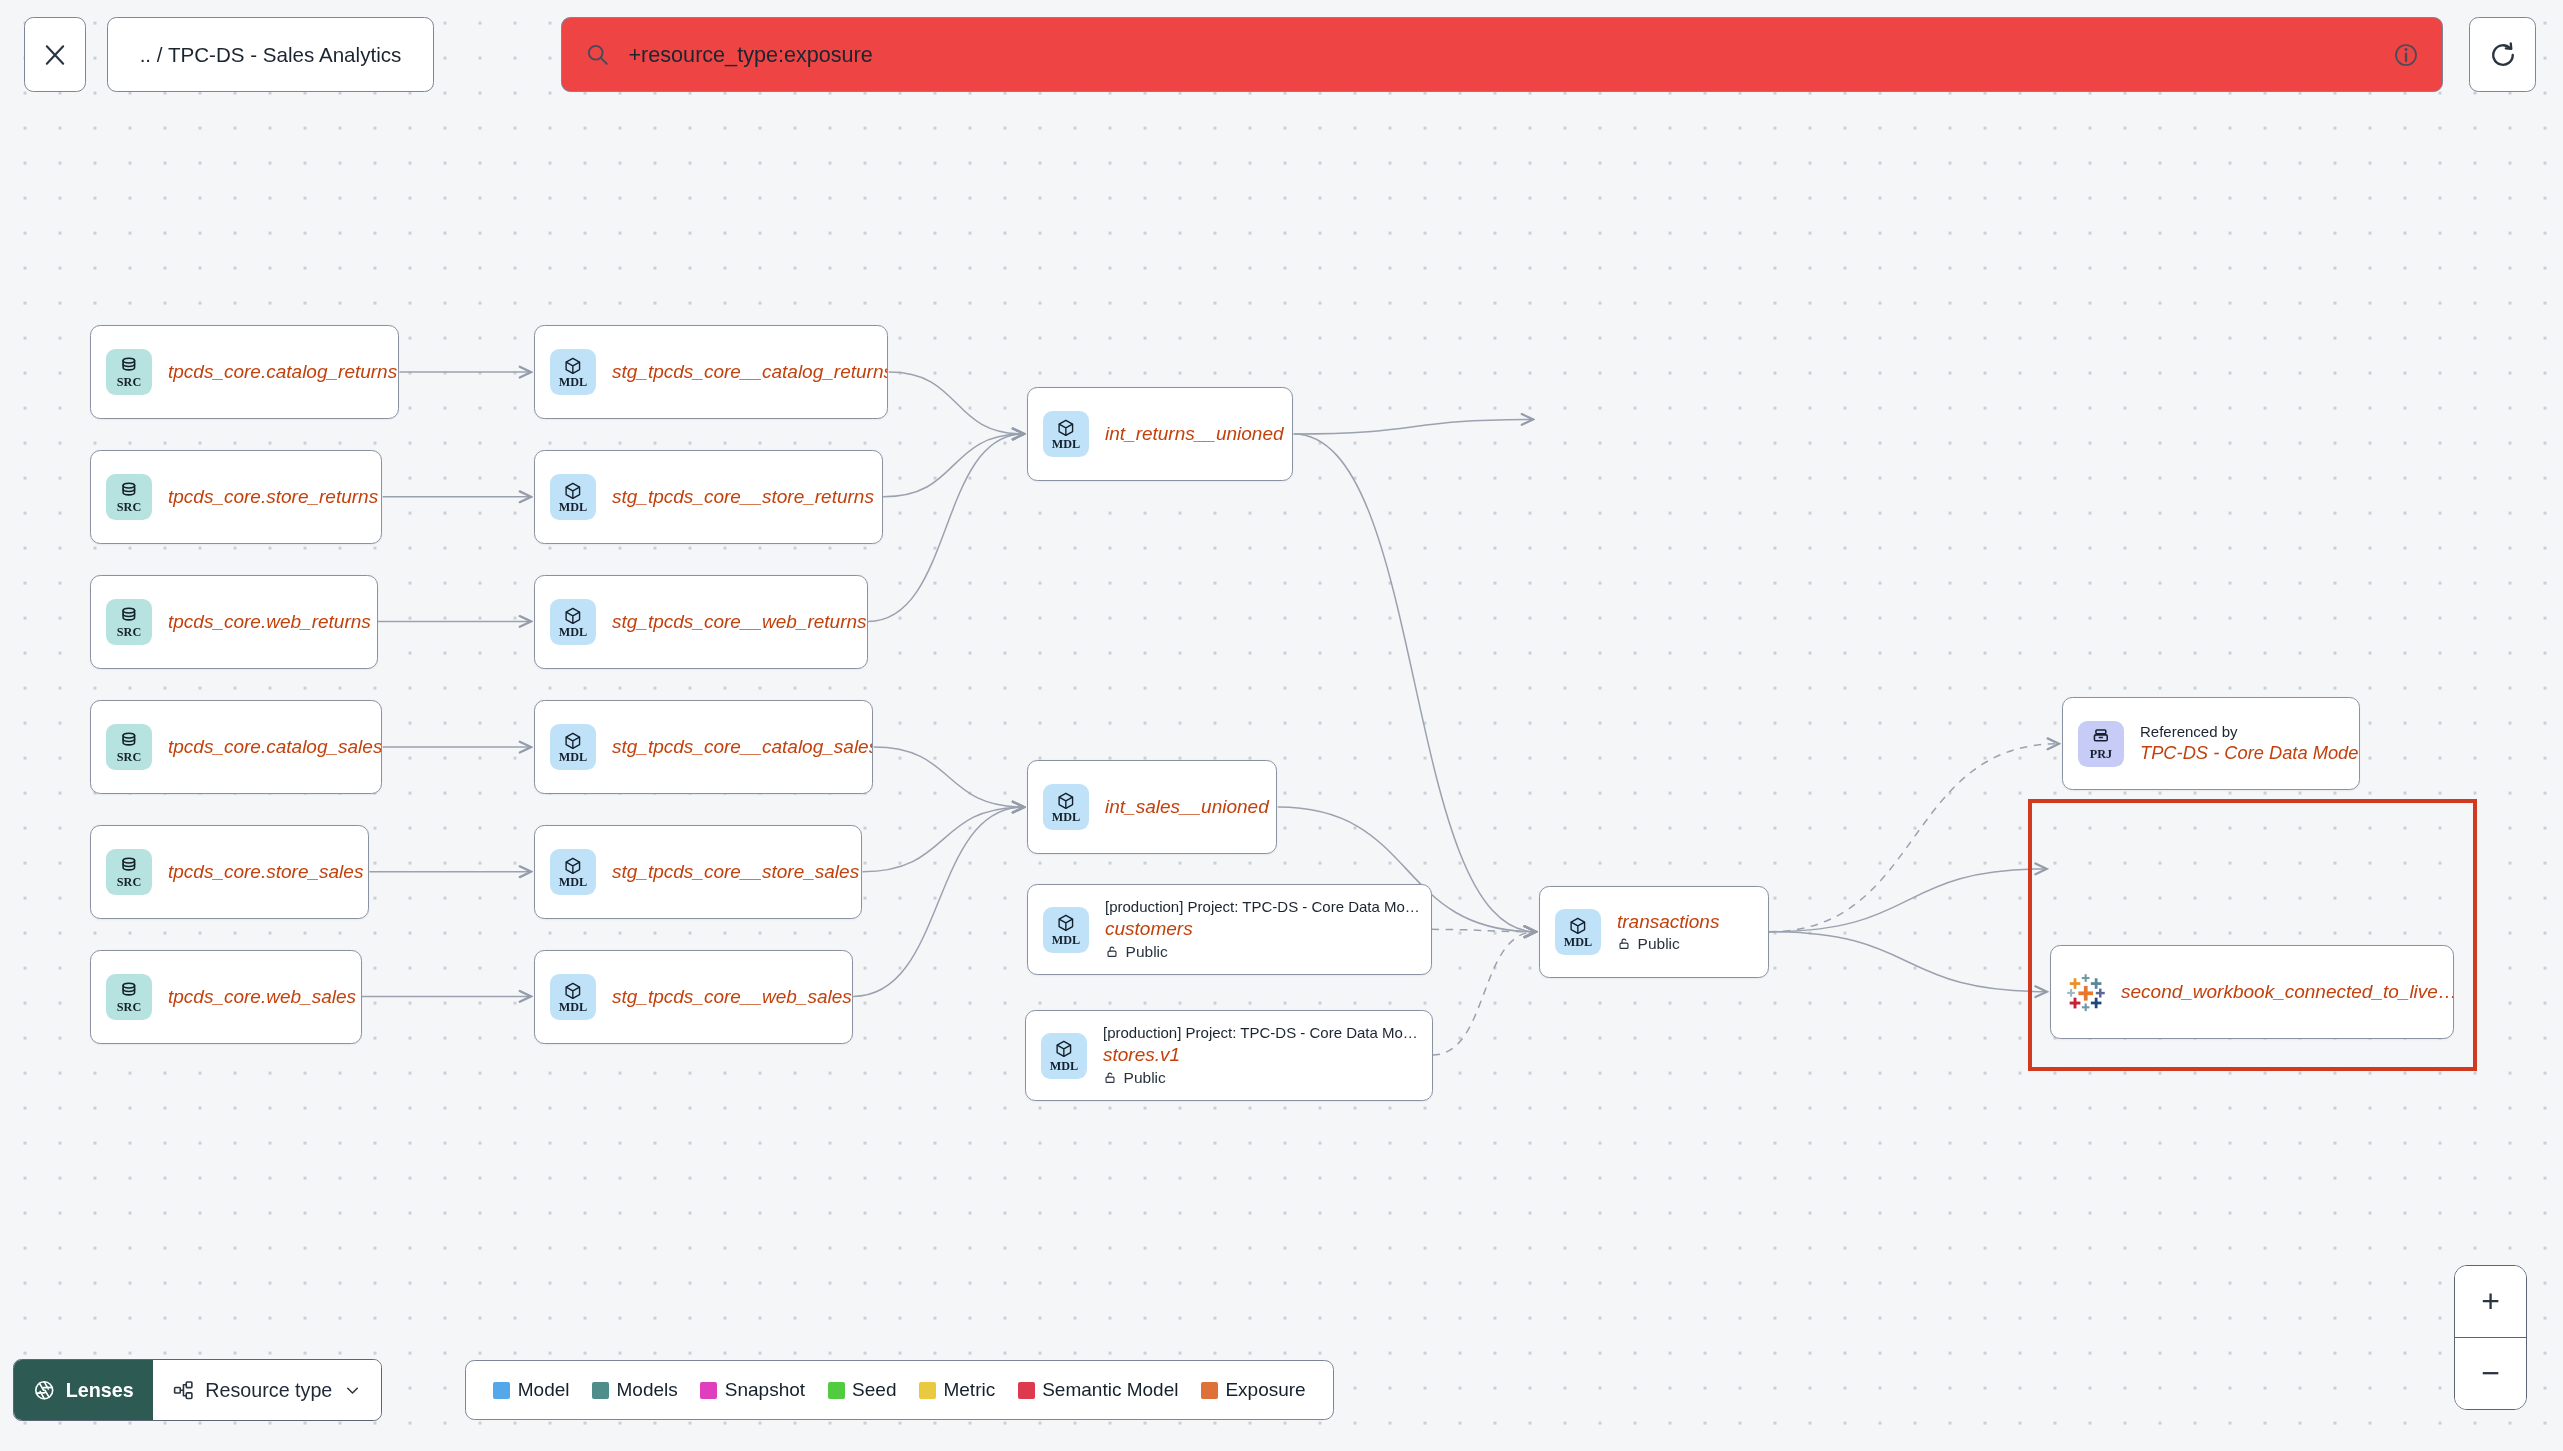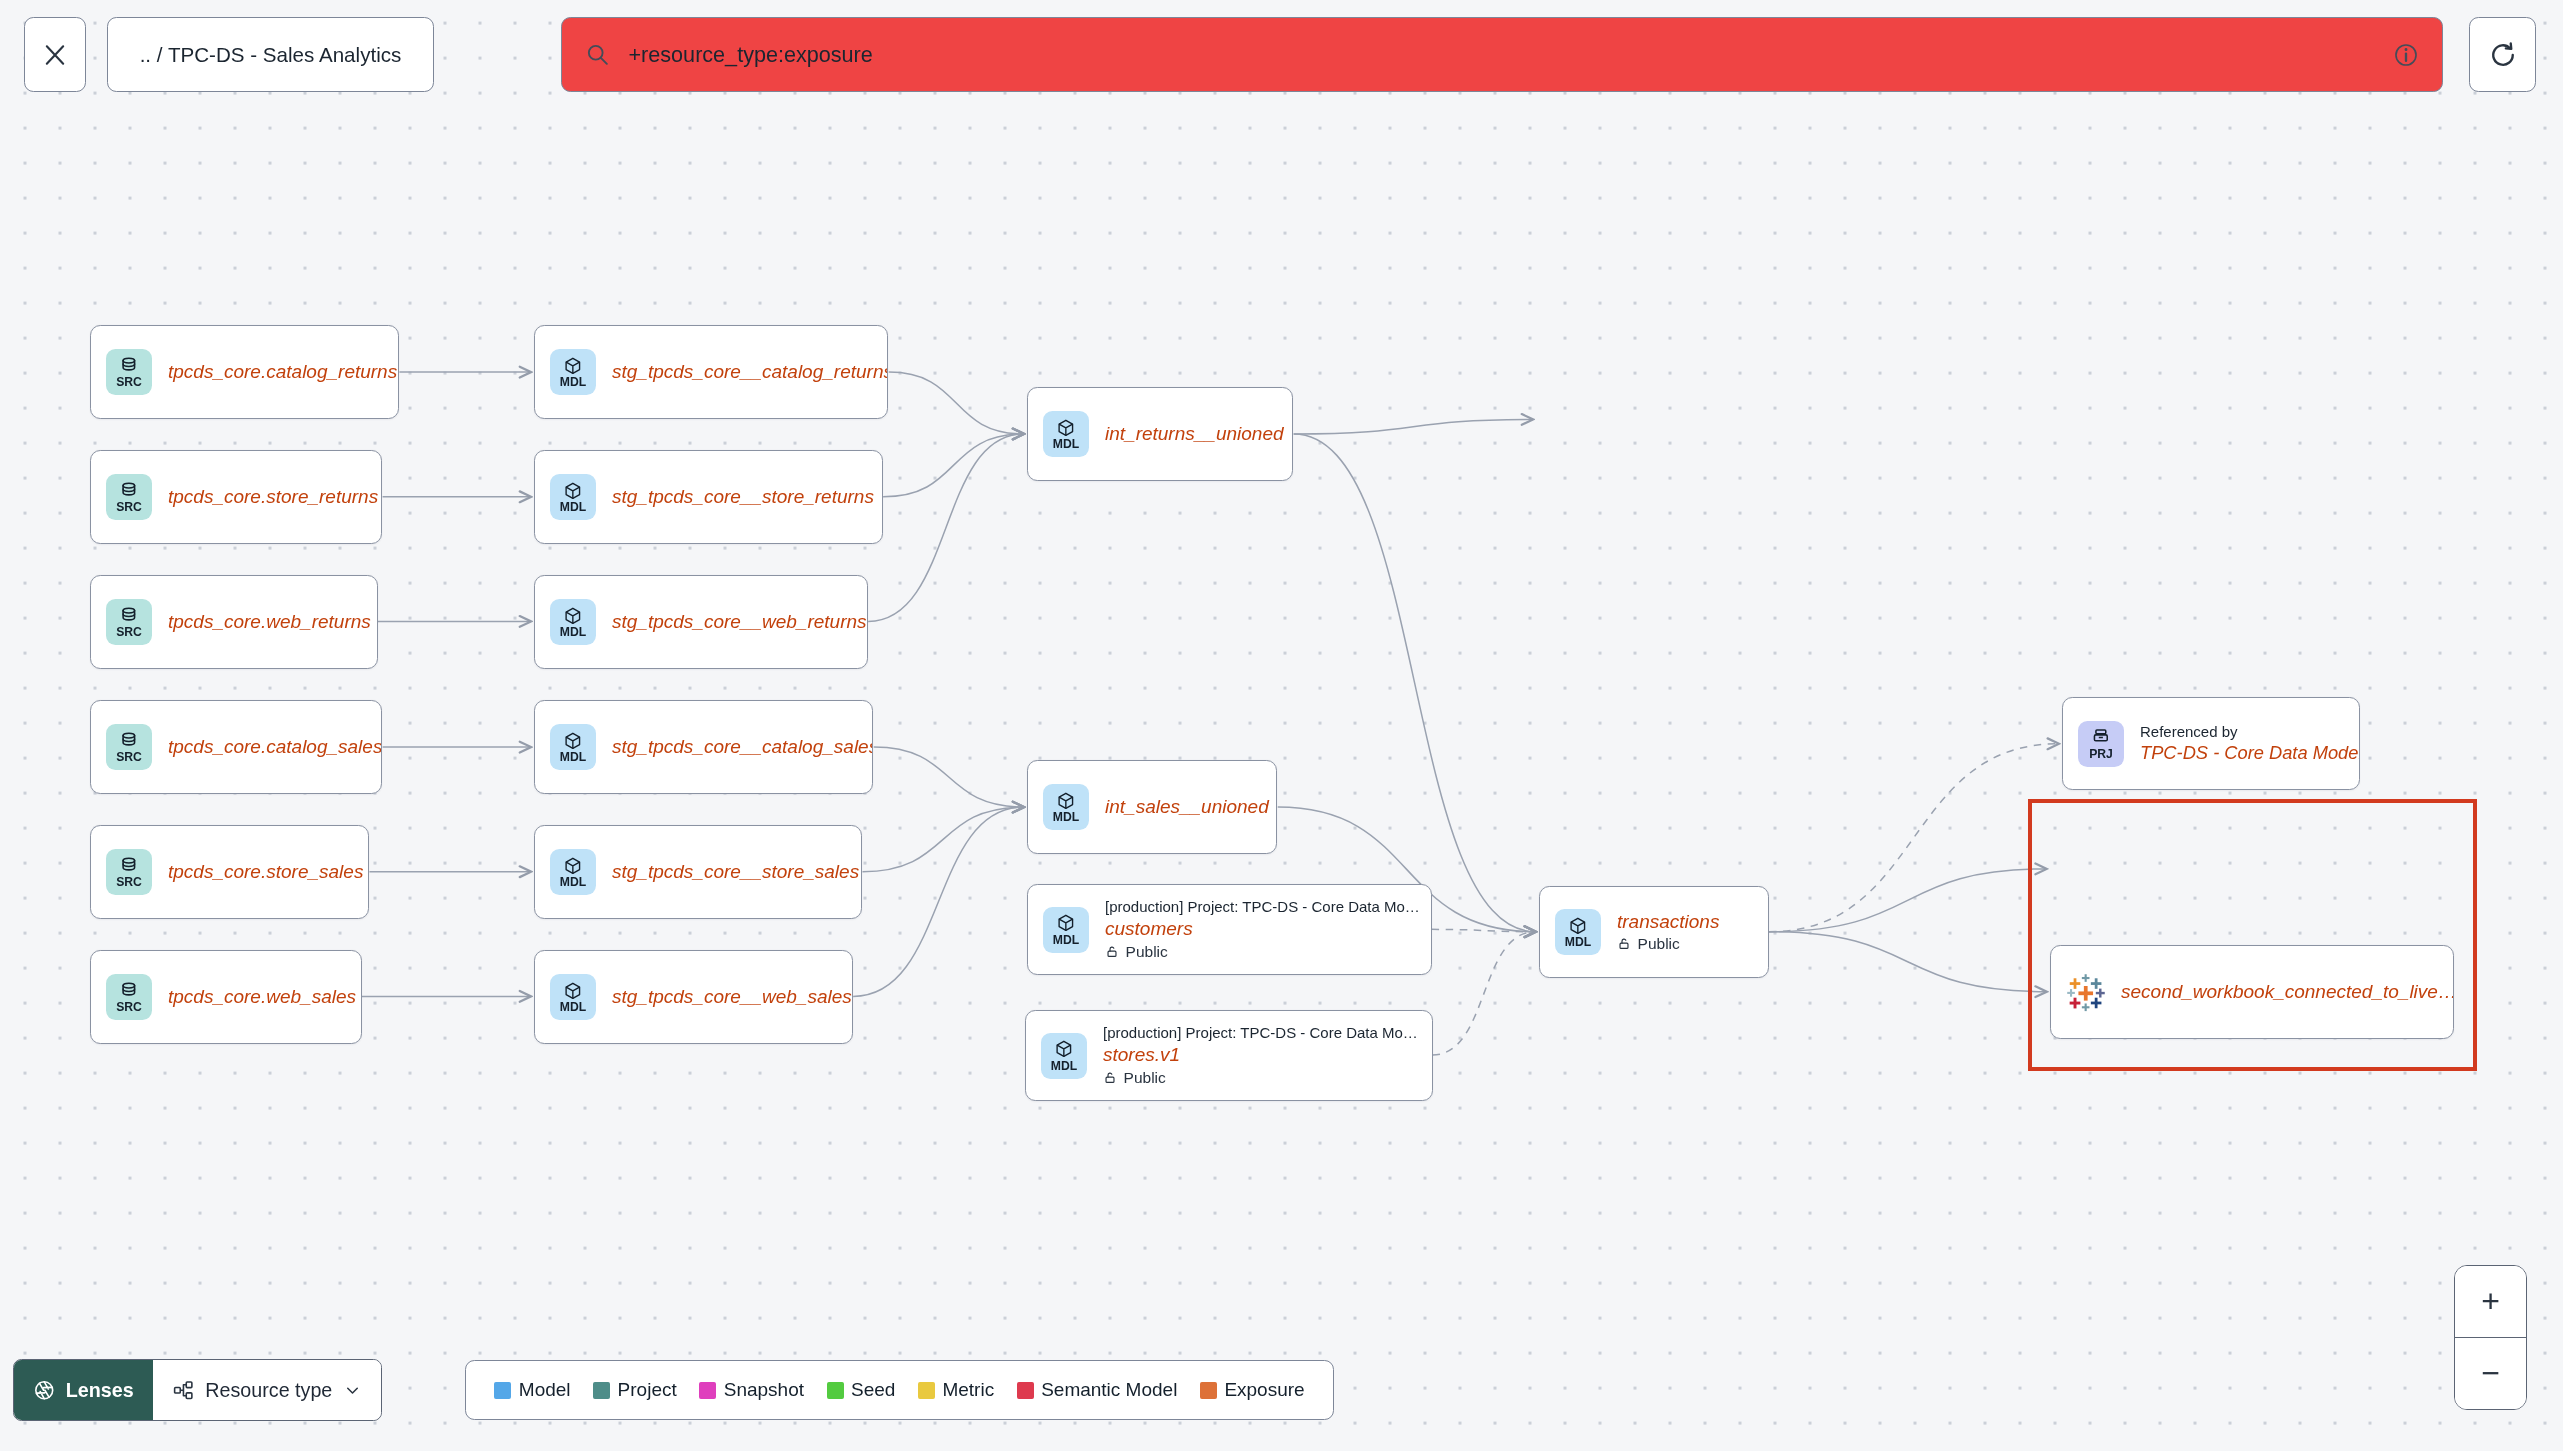--- a/index.html
+++ b/index.html
@@ -32,21 +32,21 @@
   #edge-layer{position:absolute;left:0;top:0;z-index:0;}
   .node{
     position:absolute;z-index:1;background:#fff;border:1.7px solid #8a92a2;border-radius:10.3px;
     display:flex;align-items:center;gap:16px;padding:0 15px;box-sizing:border-box;
     box-shadow:0 0.9px 1.9px rgba(30,40,60,.06);cursor:pointer;white-space:nowrap;overflow:hidden;
   }
   .badge{
     width:46px;height:46px;border-radius:9.4px;flex:0 0 auto;display:flex;flex-direction:column;
     align-items:center;justify-content:center;gap:0.9px;
   }
-  .badge span{font-size:12.2px;font-weight:700;color:#14202c;line-height:1;}
+  .badge span{font-size:12.2px;font-weight:700;color:#14202c;line-height:1;font-family:Liberation Serif, serif;}
   .badge svg{width:19.7px;height:19.7px;}
   .badge-src{background:#b6e3df;}
   .badge-mdl{background:#bfe2f8;}
   .badge-prj{background:#c6ccf6;}
   .tbl-icon{width:39px;height:39px;flex:0 0 auto;}
   .nlabel{font-size:19px;color:#c2410c;font-style:italic;}
   .ncol{display:flex;flex-direction:column;gap:2.8px;min-width:0;}
   .nheader{font-size:15px;color:#1b2530;}
   .naccess{display:flex;align-items:center;gap:6.6px;font-size:15.5px;color:#2a3440;}
   .naccess svg{width:14px;height:14px;}
@@ -417,21 +417,21 @@
   </div>
 </div>
 
 <div id="legend-box">
   <div class="legend-item">
       <span class="legend-swatch" style="background: rgb(84, 167, 232);"></span>
       <span>Model</span>
     </div>
   <div class="legend-item">
       <span class="legend-swatch" style="background: rgb(78, 141, 137);"></span>
-      <span>Project</span>
+      <span>Models</span>
     </div>
   <div class="legend-item">
       <span class="legend-swatch" style="background: rgb(223, 63, 189);"></span>
       <span>Snapshot</span>
     </div>
   <div class="legend-item">
       <span class="legend-swatch" style="background: rgb(83, 203, 64);"></span>
       <span>Seed</span>
     </div>
   <div class="legend-item">

